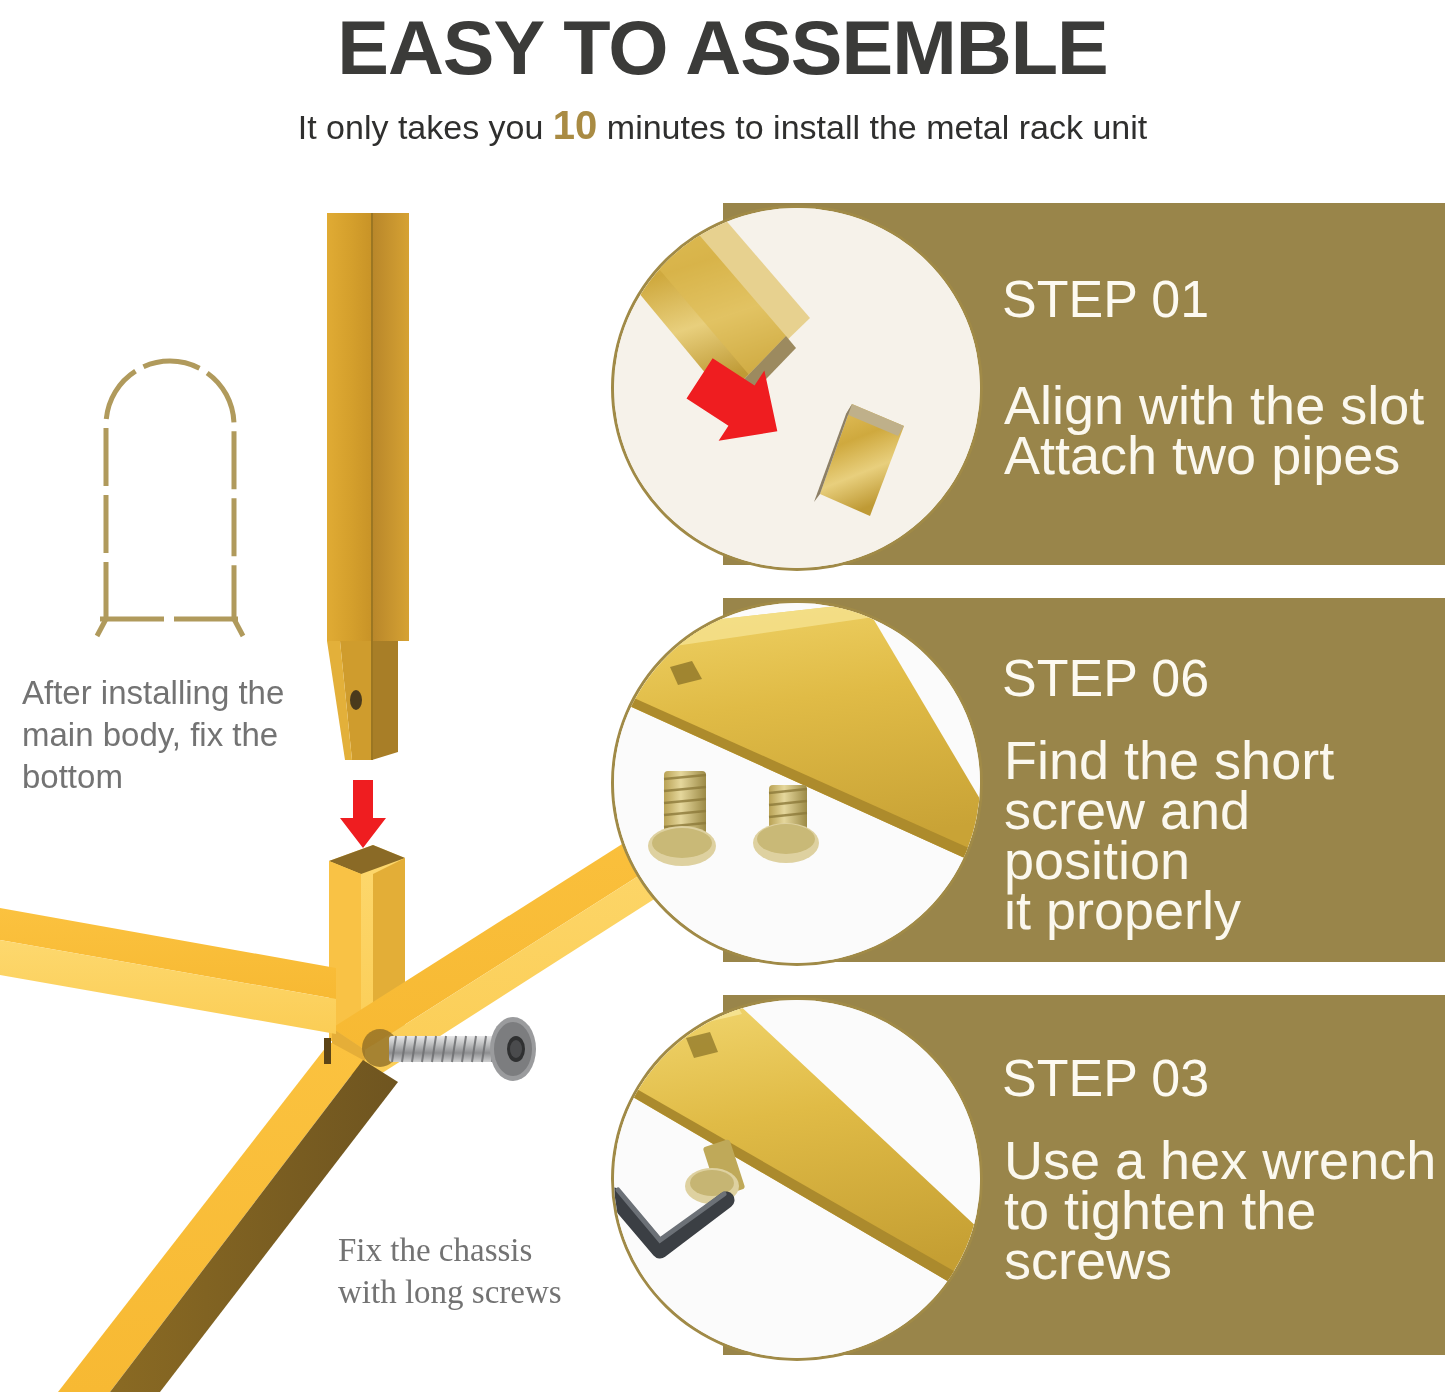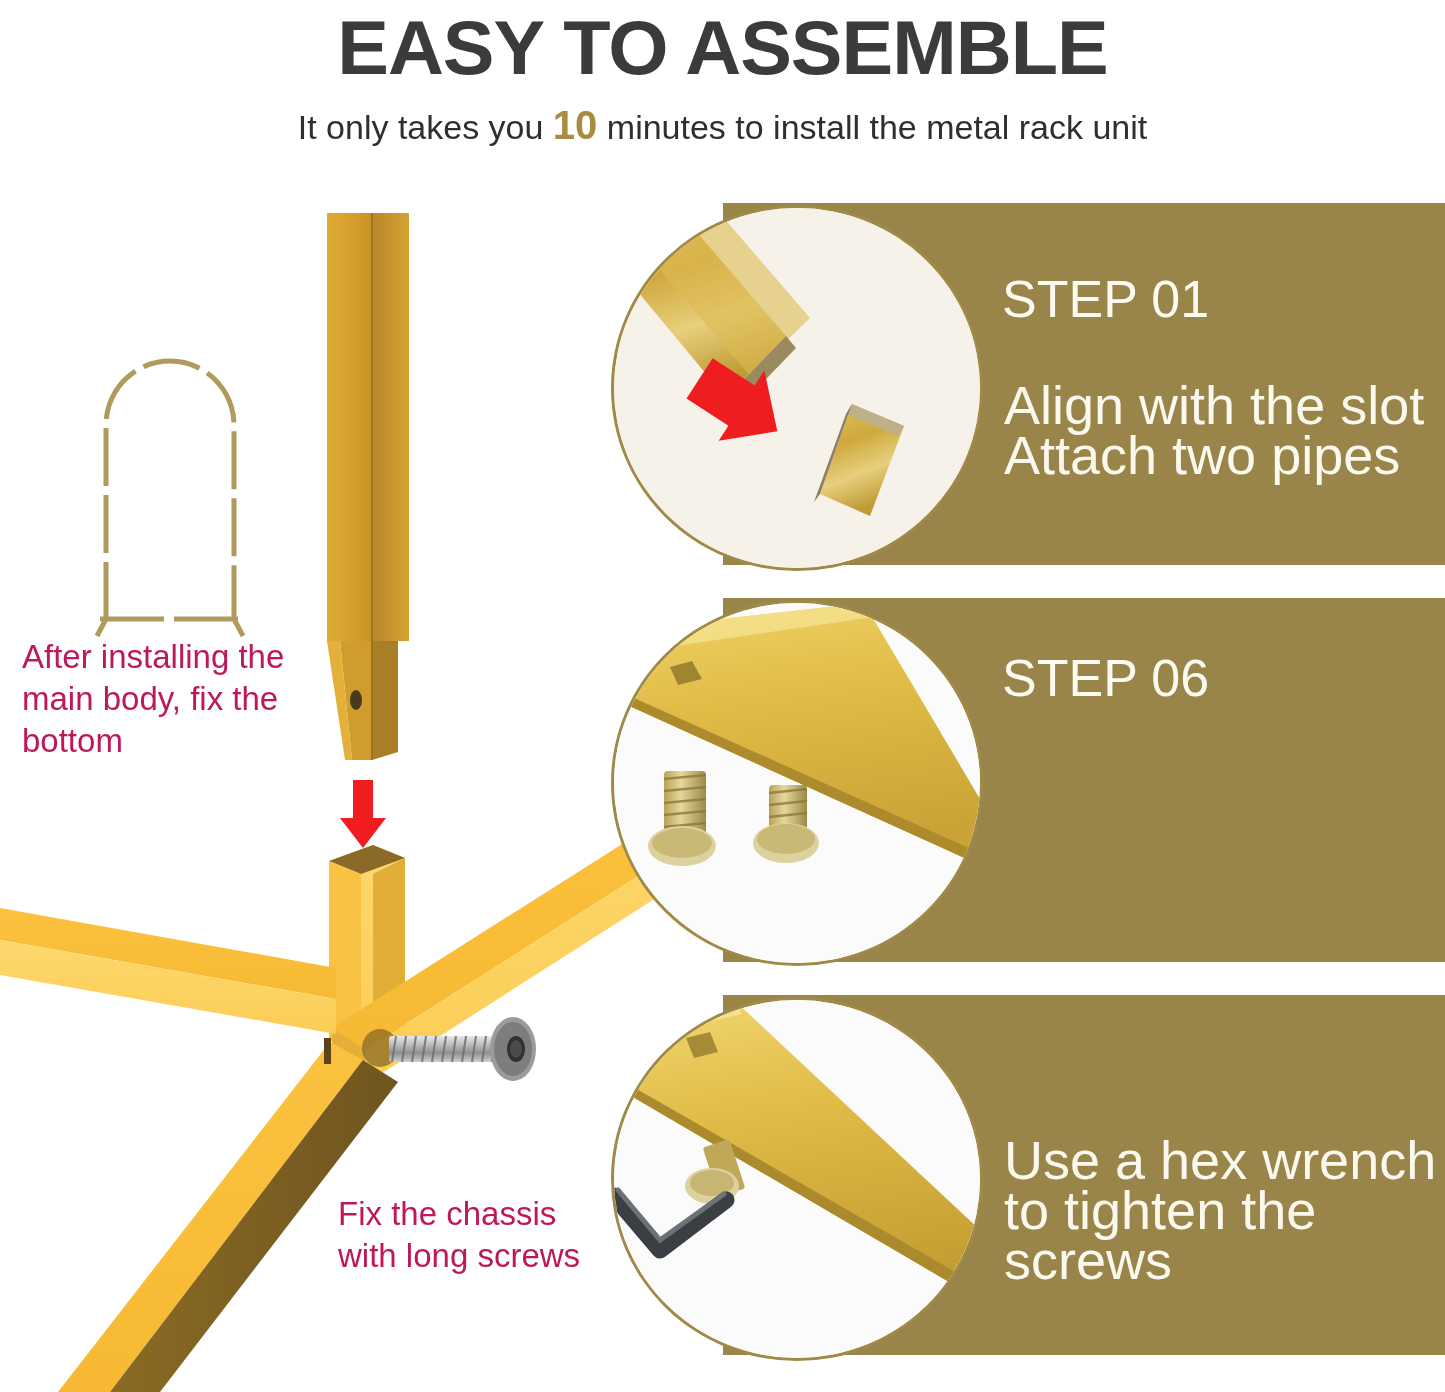--- a/index.html
+++ b/index.html
@@ -40,23 +40,23 @@
     position:absolute;color:#fdfaf1;font-weight:normal;
     font-family:"Liberation Sans Narrow","Liberation Sans",sans-serif;
     font-size:52px;letter-spacing:0px;white-space:nowrap;
   }
   .step-desc{
     position:absolute;color:#fbf8ee;font-size:54px;line-height:50px;
     white-space:pre-line;
   }
 
   
-  .cap{position:absolute;color:#be185d;font-size:33px;line-height:42px;white-space:pre-line;}
+  .cap{position:absolute;color:#737373;font-size:33px;line-height:42px;white-space:pre-line;margin-top:36px;}
   .cap-top{left:22px;top:636px;width:300px;}
-  .cap-bottom{left:338px;top:1193px;width:280px;}
+  .cap-bottom{left:338px;top:1193px;width:280px;font-family:Liberation Serif, serif;}
 
   
   .svgmain{position:absolute;left:0;top:0;width:1445px;height:1392px;pointer-events:none;}
 </style>
 </head>
 <body>
 
 <div id="stage">
 
   <div class="title">EASY TO ASSEMBLE</div>
@@ -244,20 +244,23 @@
           <line x1="155" y1="190" x2="193" y2="186"></line>
           <line x1="155" y1="202" x2="193" y2="198"></line>
           <line x1="155" y1="214" x2="193" y2="210"></line>
         </g>
         <ellipse cx="172" cy="240" rx="33" ry="20" fill="#ded1a0"></ellipse>
         <ellipse cx="172" cy="236" rx="29" ry="15" fill="#c9b977"></ellipse>
       </g>
     </svg>
   </div>
   <div class="step-label" style="left:1002px;top:648px;">STEP 06</div>
+  <div class="step-desc" style="left:1004px;top:735px;width:420px;">Find the short
+screw and position
+it properly</div>
 
   <div class="panel panel-3"></div>
   <div class="photo p3-photo">
     <svg viewBox="0 0 366 358" width="366" height="358">
       <defs>
         <linearGradient id="s3bar" x1="0" y1="0" x2="0.2" y2="1">
           <stop offset="0%" stop-color="#f2d770"></stop>
           <stop offset="45%" stop-color="#e0bb46"></stop>
           <stop offset="100%" stop-color="#c59f33"></stop>
         </linearGradient>
@@ -275,16 +278,17 @@
         <ellipse cx="98" cy="183" rx="22" ry="13" fill="#c6b573"></ellipse>
       </g>
       <g stroke="#3b3f44" stroke-width="17" fill="none" stroke-linecap="round" stroke-linejoin="round">
         <path d="M0 196 L46 250 L112 200"></path>
       </g>
       <g stroke="#6c7177" stroke-width="5" fill="none" stroke-linecap="round">
         <path d="M4 190 L46 240 L110 194"></path>
       </g>
     </svg>
   </div>
+  <div class="step-label" style="left:1002px;top:1048px;">STEP 03</div>
   <div class="step-desc" style="left:1004px;top:1135px;width:445px;">Use a hex wrench
 to tighten the screws</div>
 
 </div>
 
 </body></html>

